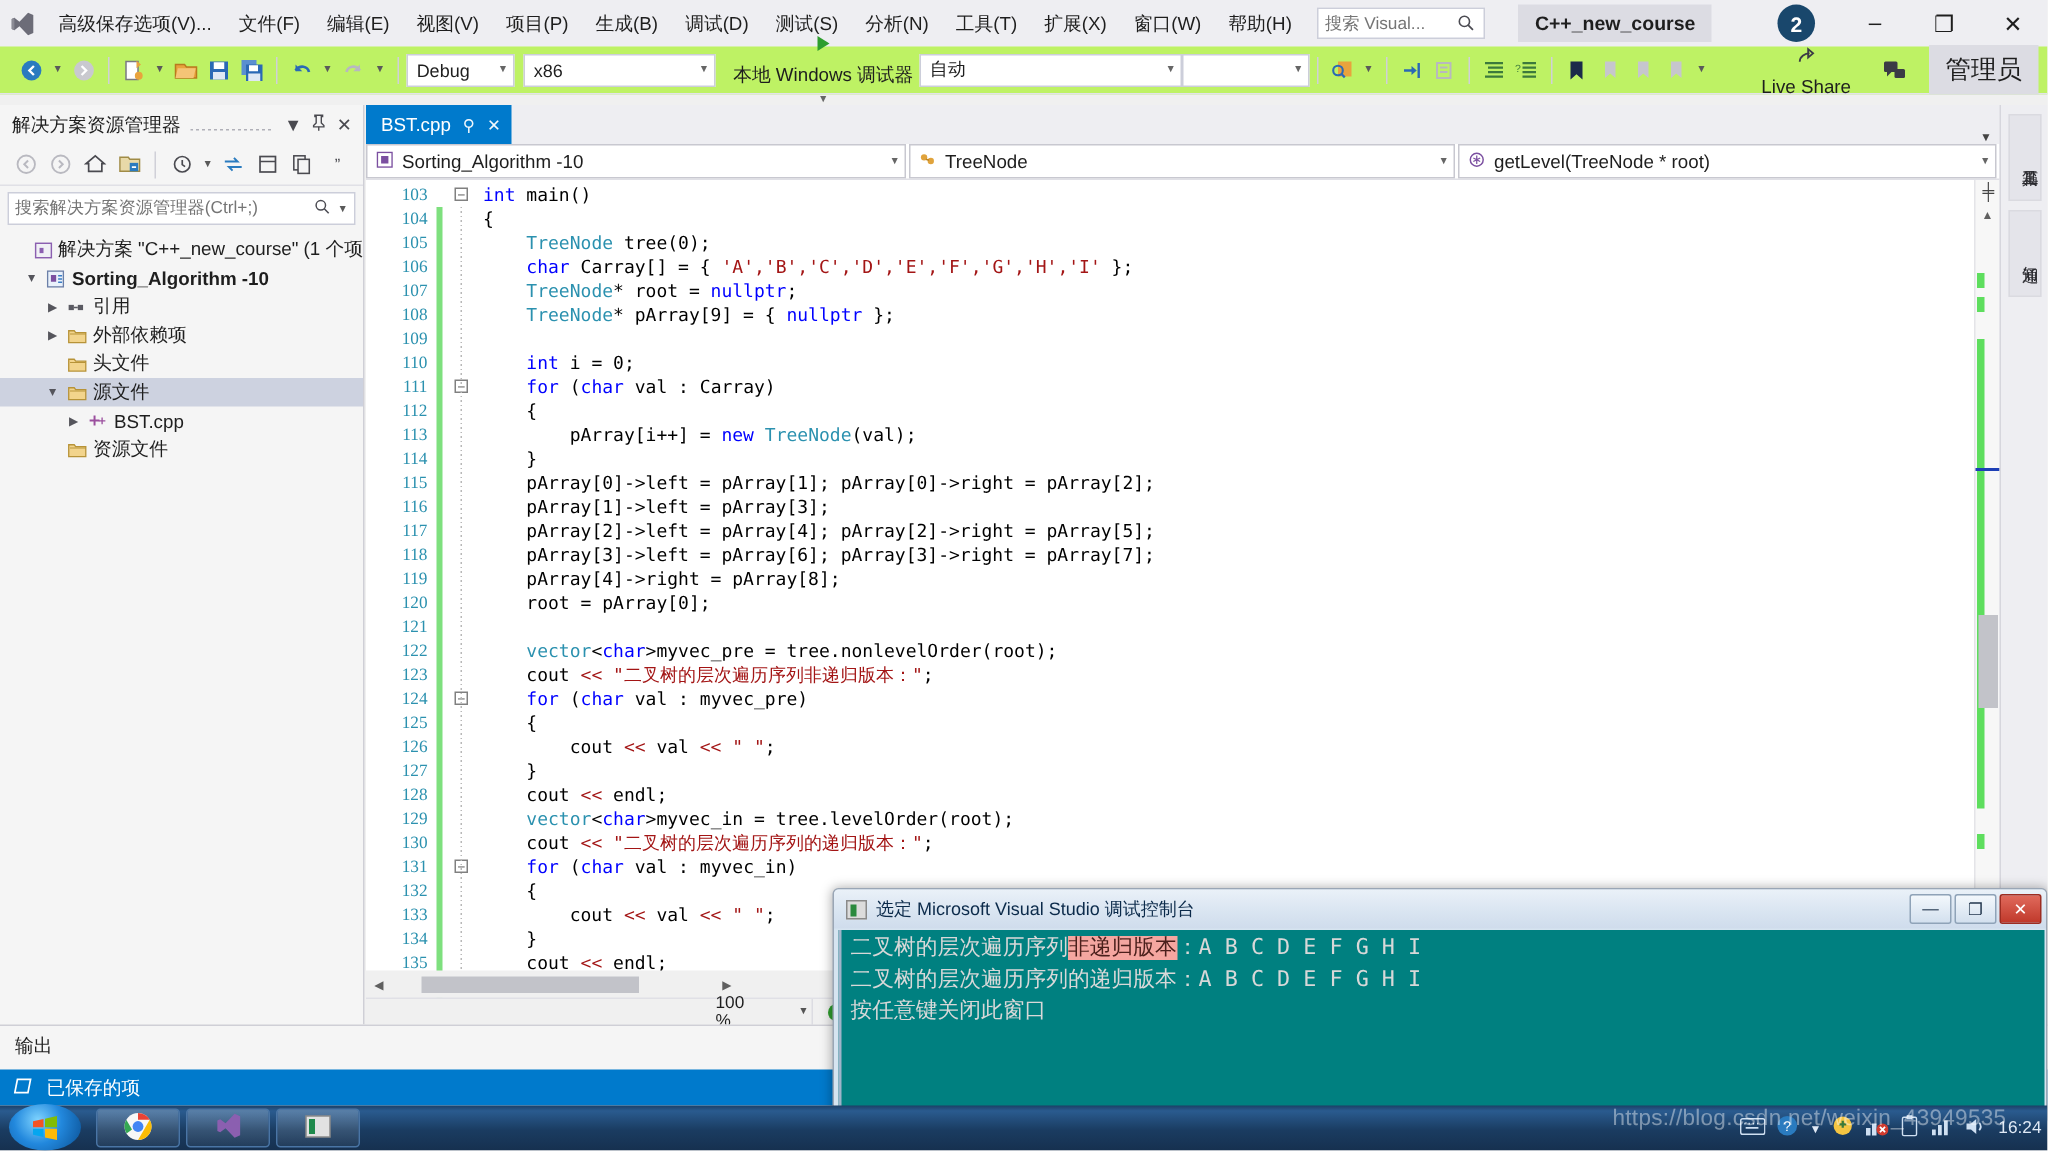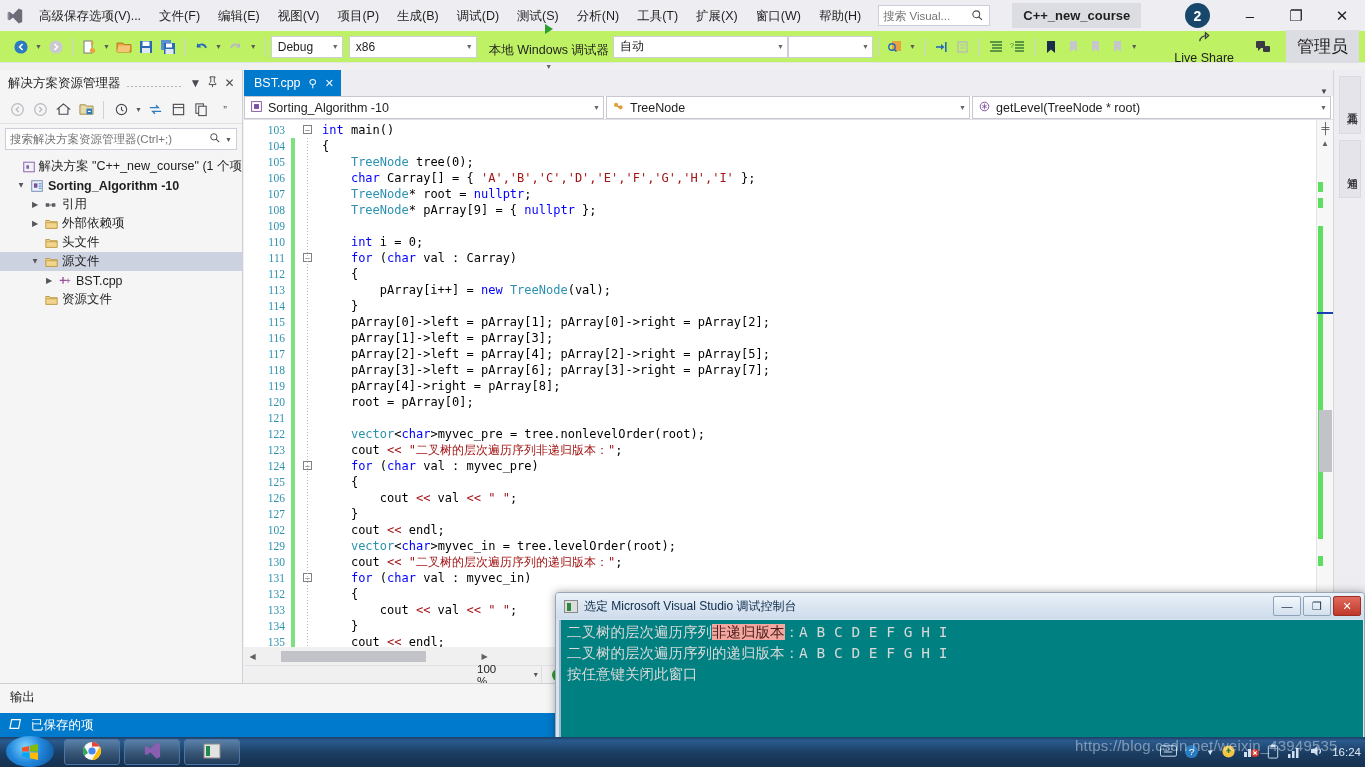--- a/index.html
+++ b/index.html
@@ -741,21 +741,21 @@
           <div class="ln">118</div>
           <div class="ln">119</div>
           <div class="ln">120</div>
           <div class="ln">121</div>
           <div class="ln">122</div>
           <div class="ln">123</div>
           <div class="ln">124</div>
           <div class="ln">125</div>
           <div class="ln">126</div>
           <div class="ln">127</div>
-          <div class="ln">102</div>
+          <div class="ln">128</div>
           <div class="ln">129</div>
           <div class="ln">130</div>
           <div class="ln">131</div>
           <div class="ln">132</div>
           <div class="ln">133</div>
           <div class="ln">134</div>
           <div class="ln">135</div>
           <div class="ln">136</div>
         </div>
       <div class="gutter-mark" id="gutter-mark">

